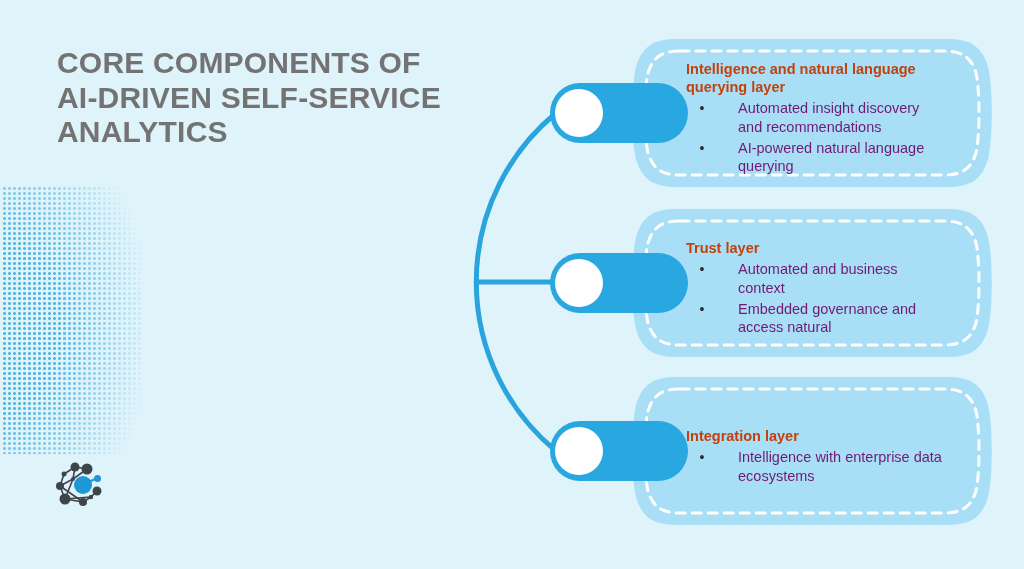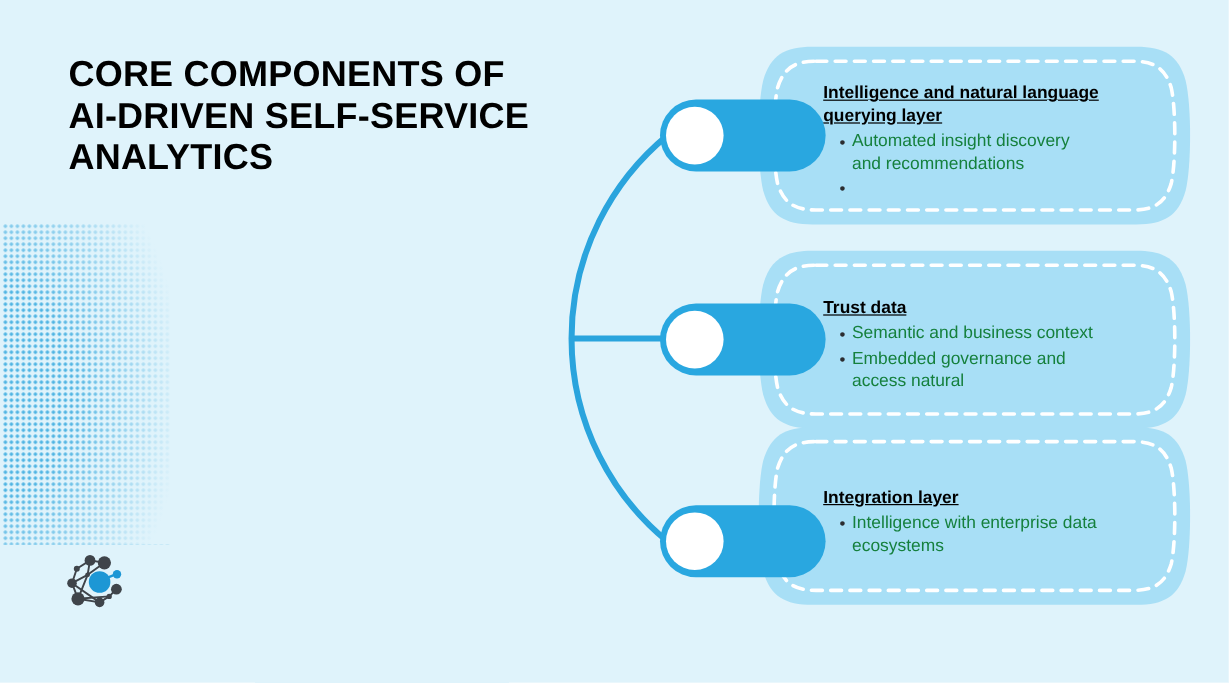--- a/index.html
+++ b/index.html
@@ -9,59 +9,58 @@
     background:#dff3fb;
     overflow:hidden;
     font-family:"Liberation Sans", sans-serif;
   }
   
   .main-title{
     position:absolute;left:57px;top:46px;width:396px;
     margin:0;
     font-size:30px;line-height:1.15;font-weight:700;
     letter-spacing:0.2px;
-    color:#000000;
+    color:#737373;
     text-transform:uppercase;
   }
   
   .dots{
     position:absolute;left:2px;top:186px;width:140px;height:268px;
     background-image:radial-gradient(circle, rgba(42,164,221,.8) 1.1px, rgba(42,164,221,0) 1.8px);
     background-size:5px 5px;
   }
   .dots::after{
     content:"";position:absolute;inset:0;
     background:radial-gradient(ellipse 135% 105% at 0% 52%, rgba(223,243,251,0) 30%, #dff3fb 80%);
   }
   
   .connector{position:absolute;left:0;top:0;}
   
   .card{position:absolute;left:630px;width:364px;height:152px;}
   .card.c1{top:37px;}
   .card.c2{top:207px;}
-  .card.c3{top:354px;}
+  .card.c3{top:375px;}
   .card-shape{position:absolute;left:0;top:0;}
   .card-text{
     position:absolute;left:56px;top:0;bottom:0;width:278px;
     display:flex;flex-direction:column;justify-content:center;
   }
   .card-title{
-    font-size:14.5px;font-weight:700;color:#000000;line-height:1.25;
+    font-size:14.5px;font-weight:700;color:#c2410c;line-height:1.25;
     margin:12px 0 3px 0;
-    text-decoration:underline;
   }
   .bullets{list-style:none;margin:0;padding:0 0 0 8px;}
   .bullets li{display:flex;align-items:flex-start;margin:0 0 2px 0;}
   .bullet-dot{
     width:16px;flex:0 0 16px;color:#2b2d30;font-size:14px;line-height:1.3;
     text-align:center;
   }
   .bullet-text{
     display:block;max-width:208px;
-    font-size:14.5px;line-height:1.3;color:#15803d;
+    font-size:14.5px;line-height:1.3;color:#701a75;margin-left:28px;
   }
   
   .toggle{
     position:absolute;left:550px;width:138px;height:60px;
     background:#29a7e0;border-radius:30px;
   }
   .toggle.t1{top:83px;}
   .toggle.t2{top:253px;}
   .toggle.t3{top:421px;}
   .toggle .knob{
@@ -91,36 +90,37 @@
     </svg>
     <div class="card-text">
       <div class="card-title">Intelligence and natural language querying layer</div>
       <ul class="bullets">
         <li>
           <span class="bullet-dot">•</span>
           <span class="bullet-text">Automated insight discovery and recommendations</span>
         </li>
         <li>
           <span class="bullet-dot">•</span>
+          <span class="bullet-text">AI-powered natural language querying</span>
         </li>
       </ul>
     </div>
   </div>
 
   <div class="card c2">
     <svg class="card-shape" width="364" height="152" viewBox="0 0 364 152">
       <path d="M47 2 H317 C340 2 352 9 358 30 C363 50 363 102 358 122 C352 143 340 150 317 150 H47 C24 150 12 143 6 122 C1 102 1 50 6 30 C12 9 24 2 47 2 Z" fill="#a8dff6"></path>
       <path d="M50 14 H314 C332 14 341 20 346 36 C350 53 350 99 346 116 C341 132 332 138 314 138 H50 C32 138 23 132 18 116 C14 99 14 53 18 36 C23 20 32 14 50 14 Z" fill="none" stroke="#ffffff" stroke-width="3" stroke-dasharray="9 7" stroke-linecap="round"></path>
     </svg>
     <div class="card-text">
-      <div class="card-title">Trust data</div>
+      <div class="card-title">Trust layer</div>
       <ul class="bullets">
         <li>
           <span class="bullet-dot">•</span>
-          <span class="bullet-text">Semantic and business context</span>
+          <span class="bullet-text">Automated and business context</span>
         </li>
         <li>
           <span class="bullet-dot">•</span>
           <span class="bullet-text">Embedded governance and access natural</span>
         </li>
       </ul>
     </div>
   </div>
 
   <div class="card c3">

